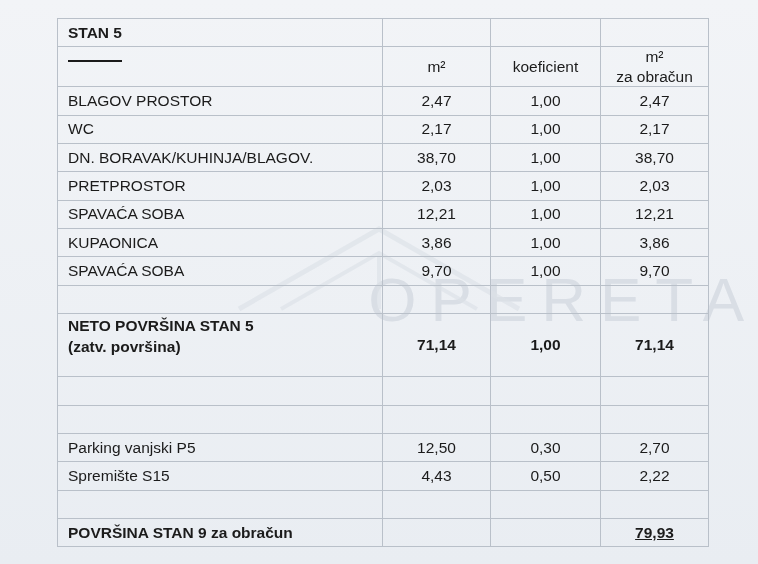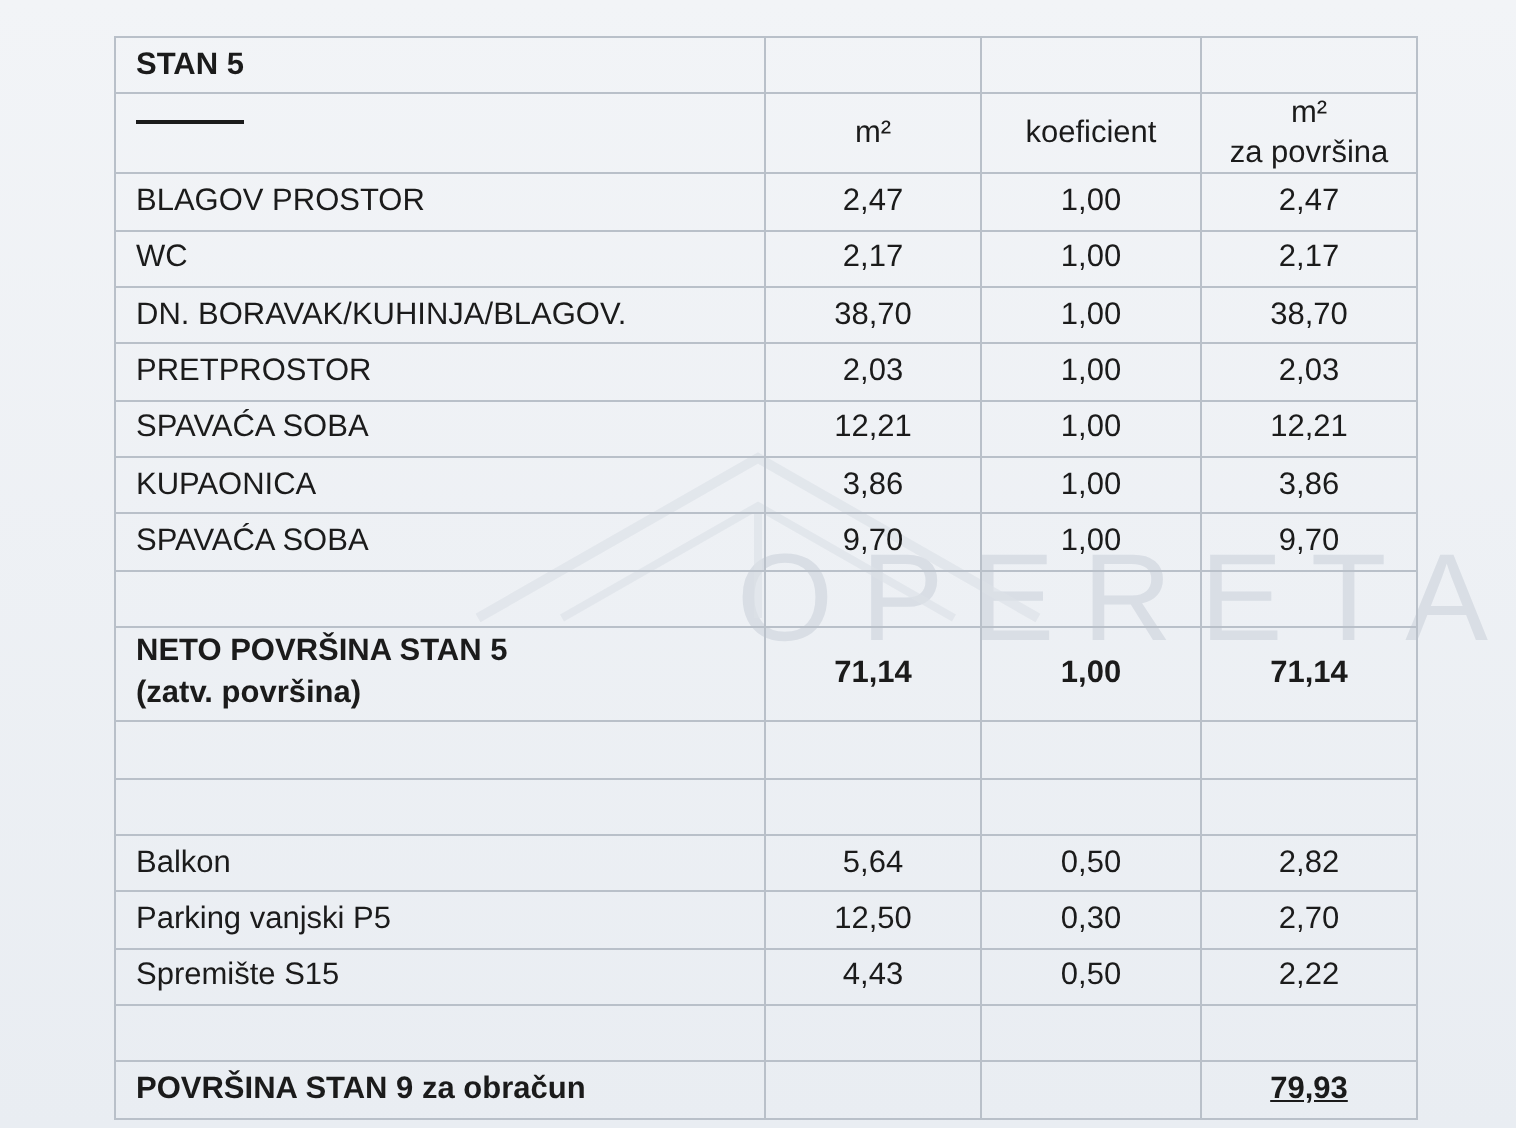--- a/index.html
+++ b/index.html
@@ -92,21 +92,21 @@
   .hdr {
     text-align: center;
     font-size: 15.5px;
     height: 31px;
   }
   .hdr-tall { height: 58px; }
   .hdr-two-line { line-height: 1.25; }
   .row-blank td { height: 20px; }
   .row-tall td { height: 34px; }
   .neto td { font-weight: bold; font-size: 15.5px; }
-  .neto .label { line-height: 1.35; padding-top: 2px; padding-bottom: 2px; }
+  .neto .label { line-height: 1.35; padding-top: 2px; padding-bottom: 18px; }
   .underline-val {
     text-decoration: underline;
     font-weight: bold;
   }
 </style>
 </head>
 <body>
 
 <div id="page">
 
@@ -136,21 +136,21 @@
           <td></td>
           <td></td>
         </tr>
 
         <tr>
           <td class="hdr hdr-tall"></td>
           <td class="hdr hdr-tall">m²</td>
           <td class="hdr hdr-tall">koeficient</td>
           <td class="hdr hdr-tall hdr-two-line">
             <div>m²</div>
-            <div>za površina</div>
+            <div>za obračun</div>
           </td>
         </tr>
 
         <tr>
           <td>BLAGOV PROSTOR</td>
           <td class="num">2,47</td>
           <td class="num">1,00</td>
           <td class="num">2,47</td>
         </tr>
         <tr>
@@ -214,26 +214,20 @@
           <td></td>
         </tr>
         <tr class="row-blank">
           <td></td>
           <td></td>
           <td></td>
           <td></td>
         </tr>
 
         <tr>
-          <td>Balkon</td>
-          <td class="num">5,64</td>
-          <td class="num">0,50</td>
-          <td class="num">2,82</td>
-        </tr>
-        <tr>
           <td>Parking vanjski P5</td>
           <td class="num">12,50</td>
           <td class="num">0,30</td>
           <td class="num">2,70</td>
         </tr>
         <tr>
           <td>Spremište S15</td>
           <td class="num">4,43</td>
           <td class="num">0,50</td>
           <td class="num">2,22</td>

